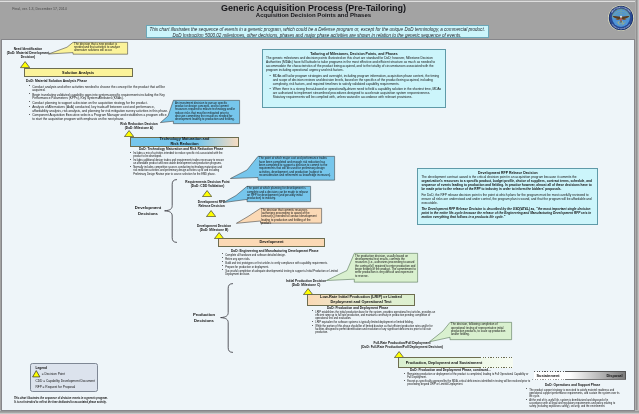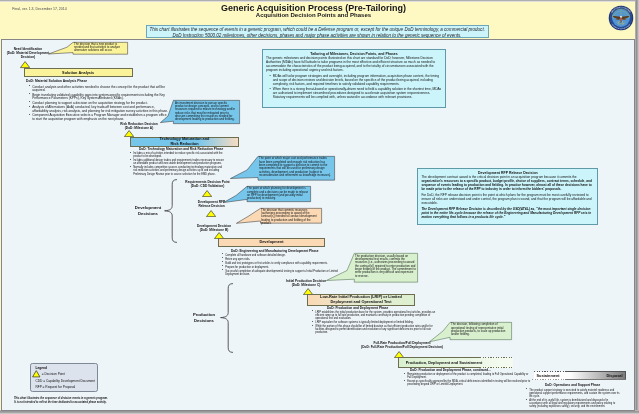--- a/index.html
+++ b/index.html
@@ -1,18 +1,18 @@
 <!DOCTYPE html>
 <html><head>
 <meta charset="utf-8">
 <style>
   html,body{margin:0;padding:0;background:#fff;}
   body{width:639px;height:414px;font-family:"Liberation Sans",sans-serif;overflow:hidden;position:relative;
        -webkit-font-smoothing:antialiased;}
-  #page{position:absolute;left:0;top:0;width:639px;height:414px;background:#fef9c3;}
+  #page{position:absolute;left:0;top:0;width:639px;height:414px;background:#a3a3a3;}
   .abs{position:absolute;}
   #chrome-top{left:0;top:0;width:639px;height:2px;background:linear-gradient(to bottom,#9d9d9d 0%,#c4c4c4 55%,#ffffff 100%);}
   #chrome-right{left:635px;top:0;width:4px;height:414px;background:linear-gradient(to right,#b9b9b9 0%,#8f8f8f 40%,#d2d2d2 100%);}
   #chrome-bottom{left:0;top:410px;width:639px;height:4px;background:linear-gradient(to bottom,#c9c9c9 0%,#8e8e8e 45%,#d8d8d8 100%);}
 
   
   #verline{left:12.3px;top:7.2px;font-size:3.55px;line-height:5px;color:#4a4a4a;white-space:nowrap;}
   #title{left:0;top:3.4px;width:627px;text-align:center;font-size:8.98px;line-height:11.5px;font-weight:bold;color:#16161a;}
   #subtitle{left:0;top:12.4px;width:627px;text-align:center;font-size:6.05px;line-height:7px;font-weight:bold;color:#16161a;}
   #introbox{left:145.5px;top:24.8px;width:343px;height:13.6px;background:#ccf5fb;border:0.6px solid #6ba7b8;

